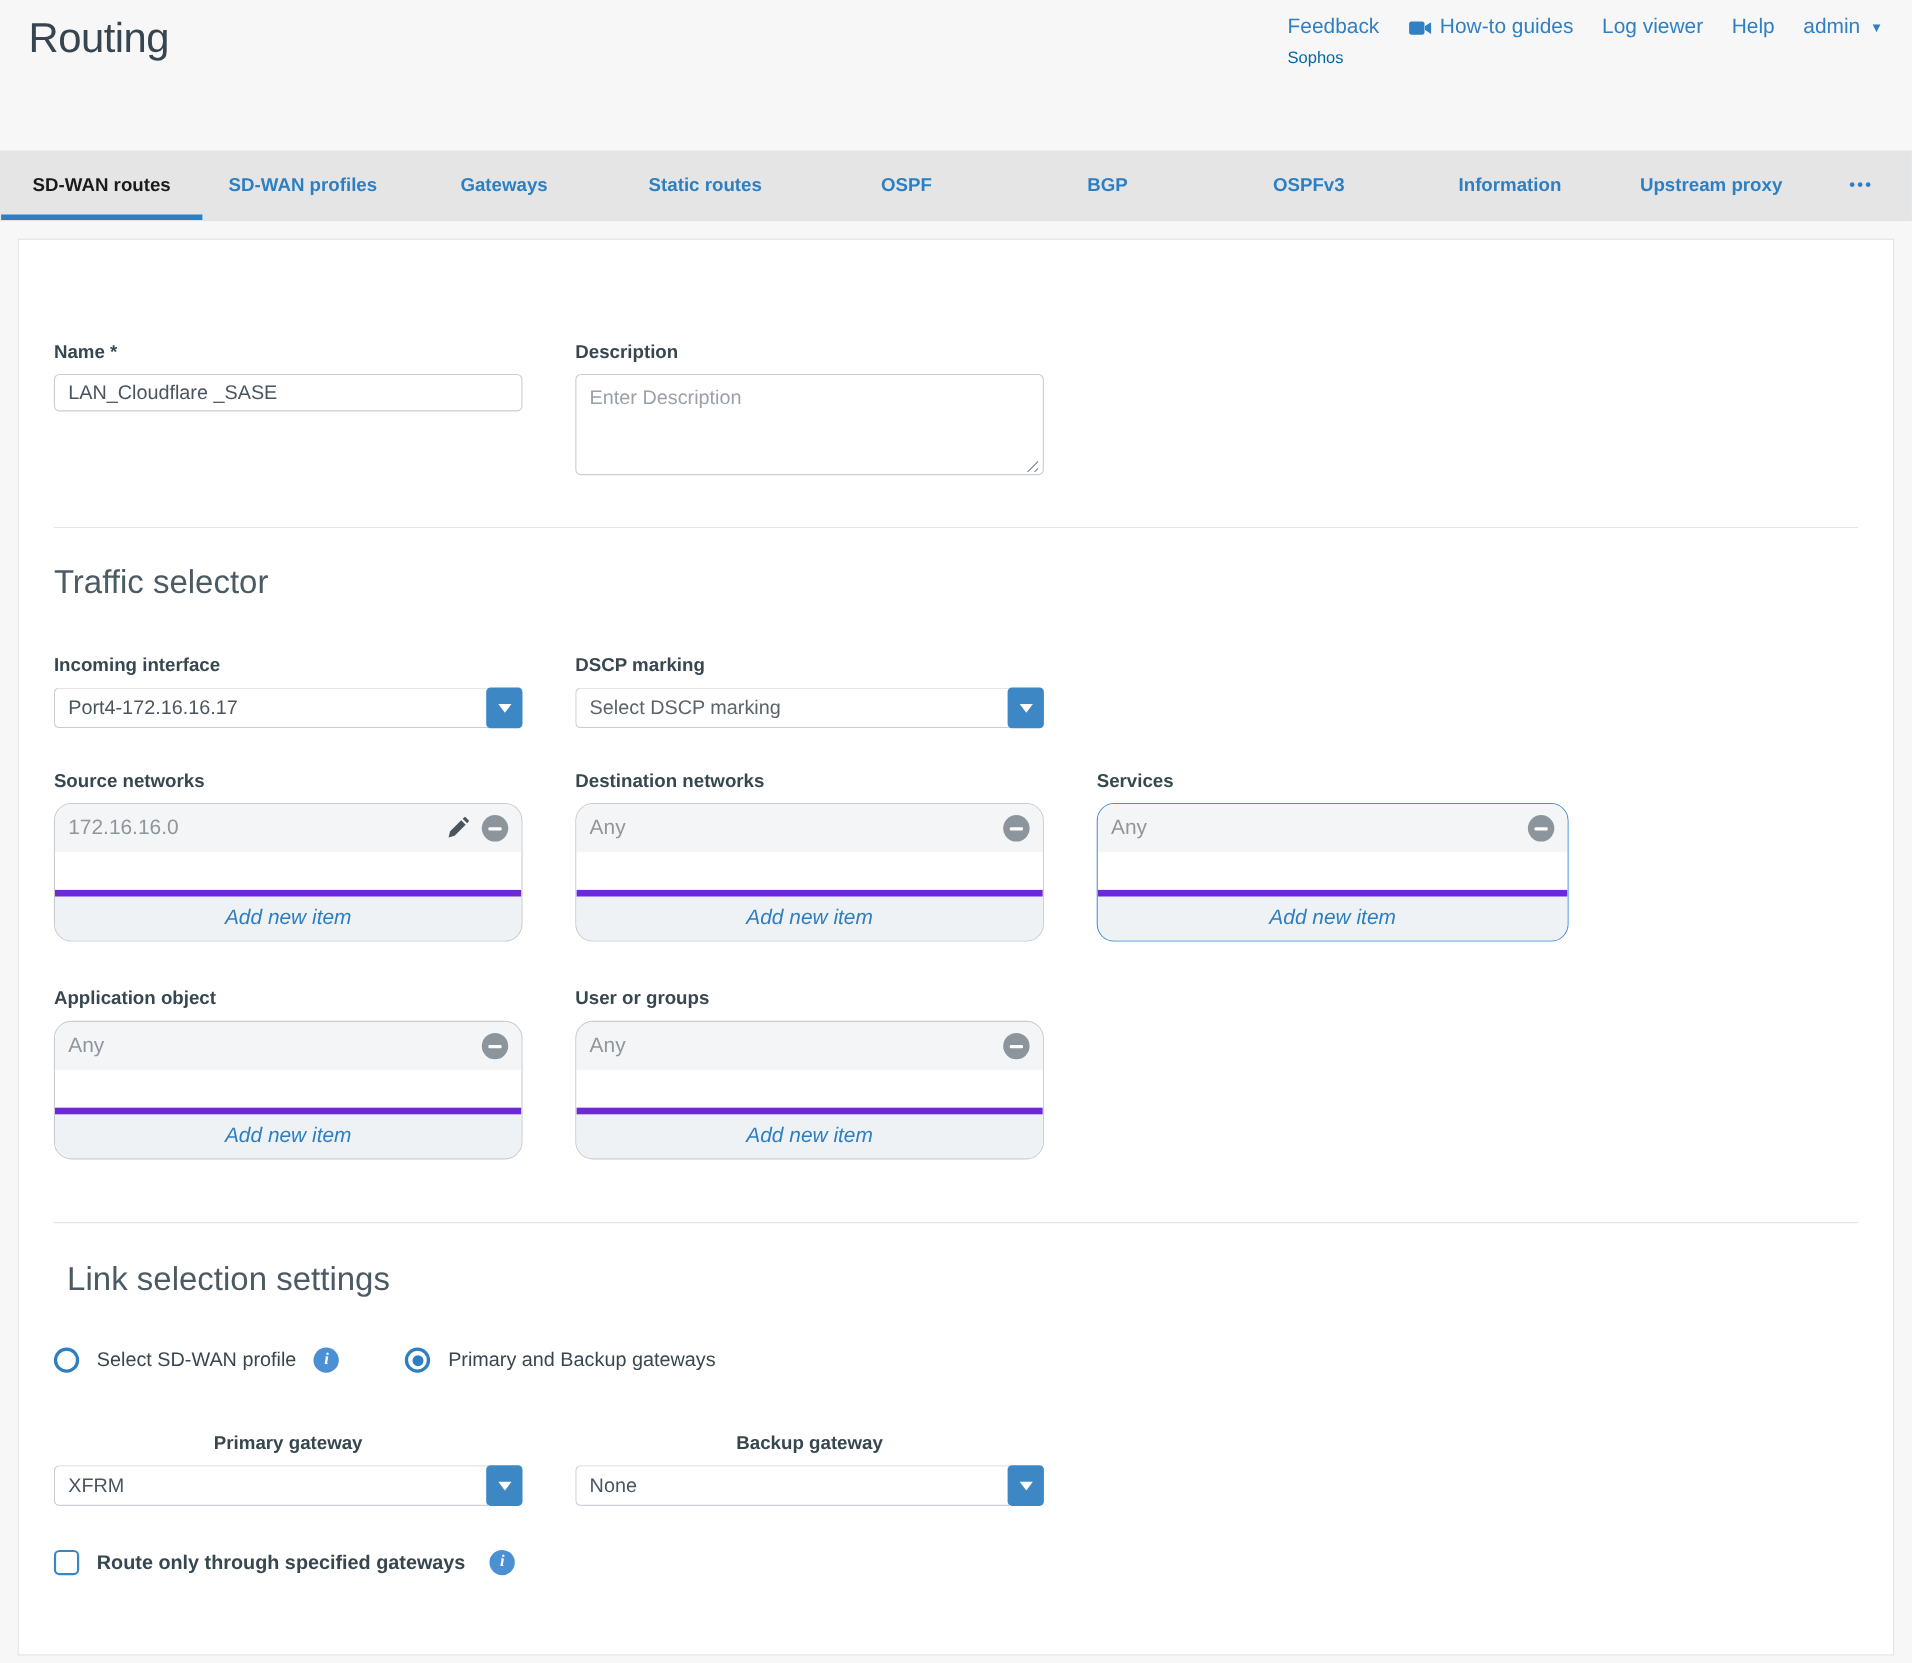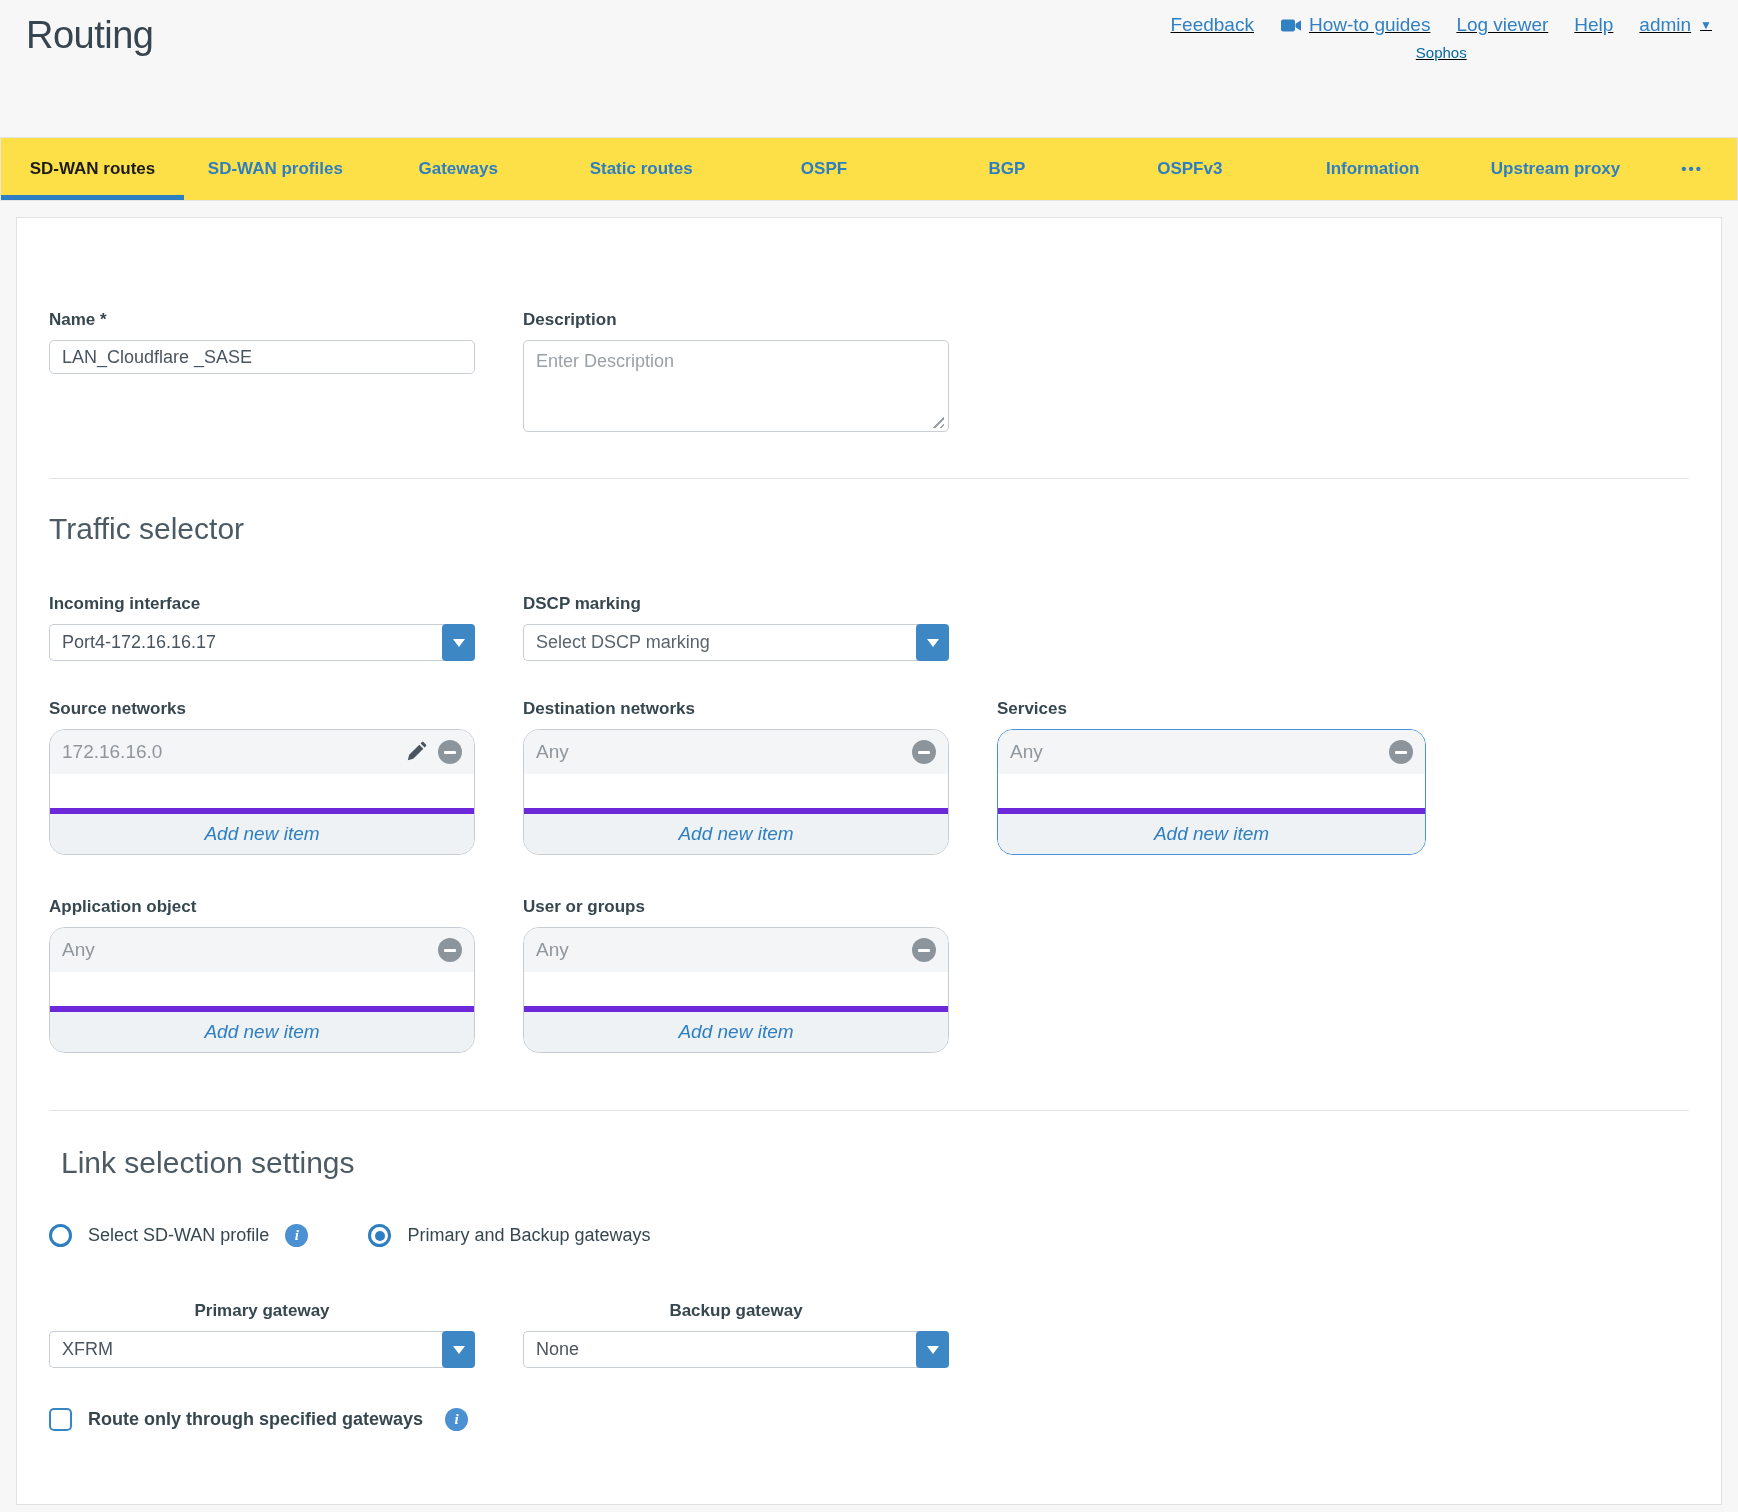--- a/index.html
+++ b/index.html
@@ -1,29 +1,29 @@
 <!DOCTYPE html>
 <html><head>
 <meta charset="utf-8">
 <style>
   * { margin:0; padding:0; box-sizing:border-box; }
   html,body { width:1738px; height:1512px; background:#f7f7f8; font-family:"Liberation Sans", sans-serif; }
 
   
   .header { height:137px; padding:14px 26px 0 26px; position:relative; }
   .page-title { font-size:38px; font-weight:400; color:#36454f; letter-spacing:-0.5px; }
-  .header-right { position:absolute; top:14px; right:26px; text-align:center;text-decoration:underline; }
+  .header-right { position:absolute; top:14px; right:26px; text-align:left; }
   .header-links { display:flex; align-items:center; gap:26px; justify-content:flex-end; }
   .hlink { color:#3080c4; font-size:19px; cursor:pointer; display:flex; align-items:center; gap:7px; }
   .video-icon svg { display:block; }
   .caret-down { font-size:12px; color:#3080c4; margin-left:2px; }
   .brand { color:#0369a1; font-size:15px; margin-top:8px; }
 
   
-  .tabbar { height:64px; background:#fde047; border:1px solid #e3e5e7; display:flex; align-items:stretch; }
+  .tabbar { height:64px; background:#e5e5e5; border:1px solid #e3e5e7; display:flex; align-items:stretch; }
   .tab { flex:1; display:flex; align-items:center; justify-content:center; font-size:17px; font-weight:bold;
          color:#2e7fc1; cursor:pointer; border-bottom:5px solid transparent; padding-top:4px; }
   .tab.active { color:#1b1b1b; border-bottom-color:#2e7fc1; }
   .tab.overflow { flex:0 0 90px; font-size:15px; letter-spacing:2px; }
 
   
   .card { margin:16px 16px 0 16px; background:#fff; border:1px solid #e0e2e4; height:1288px; padding:92px 32px 0 32px; overflow:hidden; }
 
   .row { display:flex; gap:48px; }
   .col { width:426px; }

